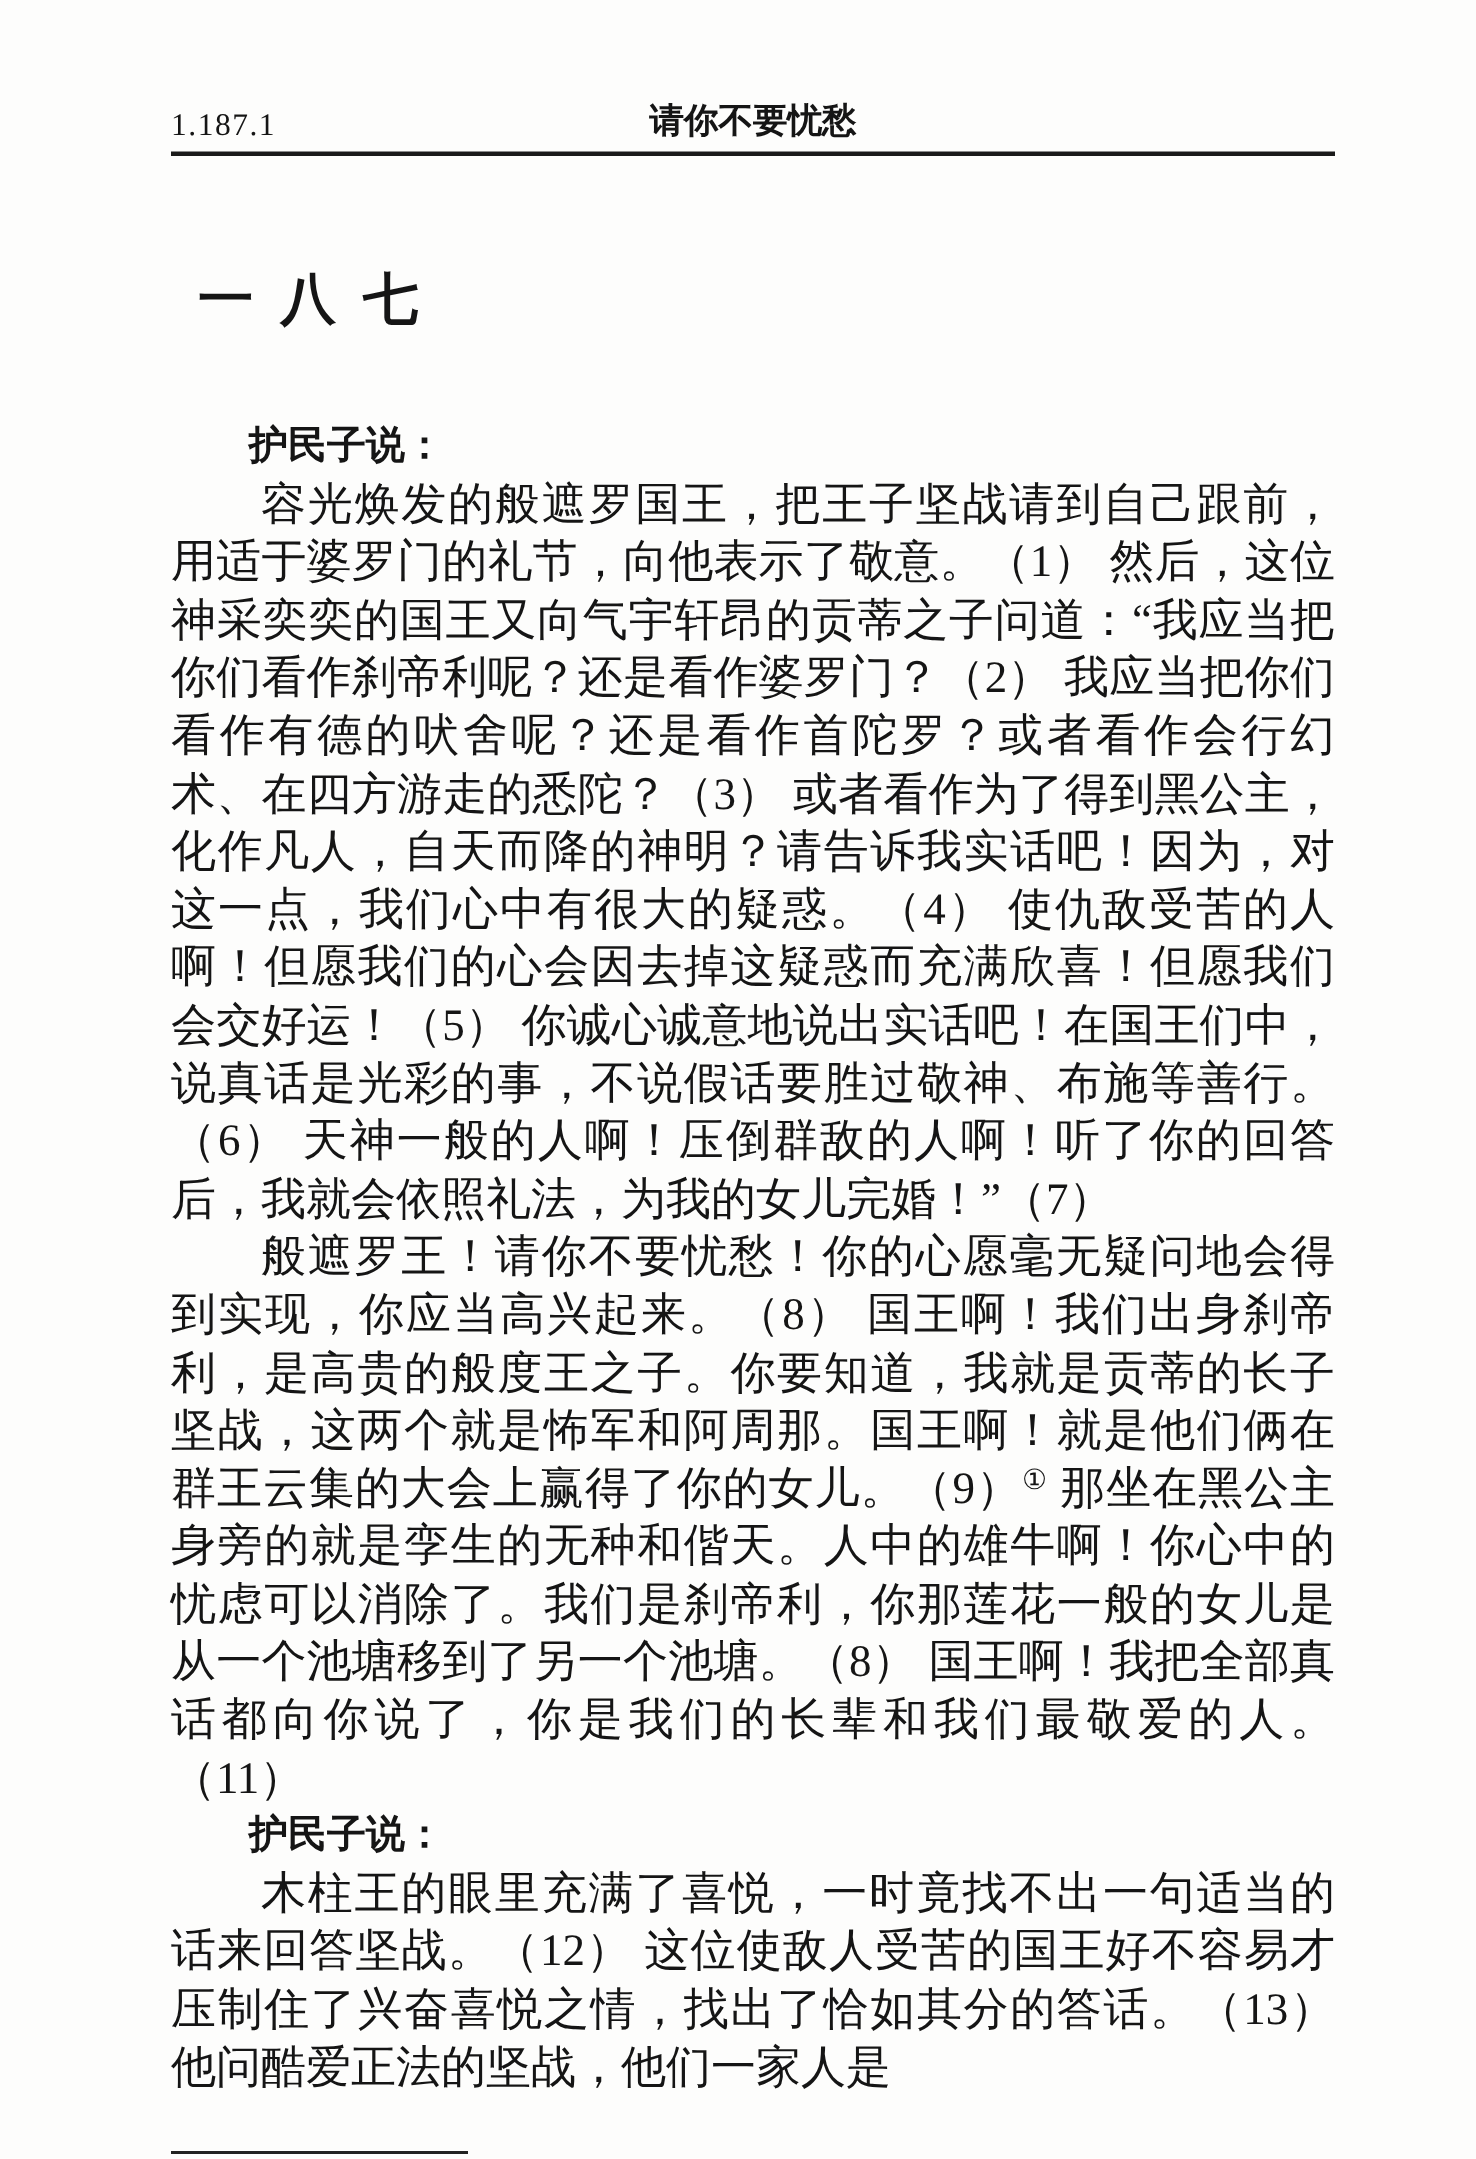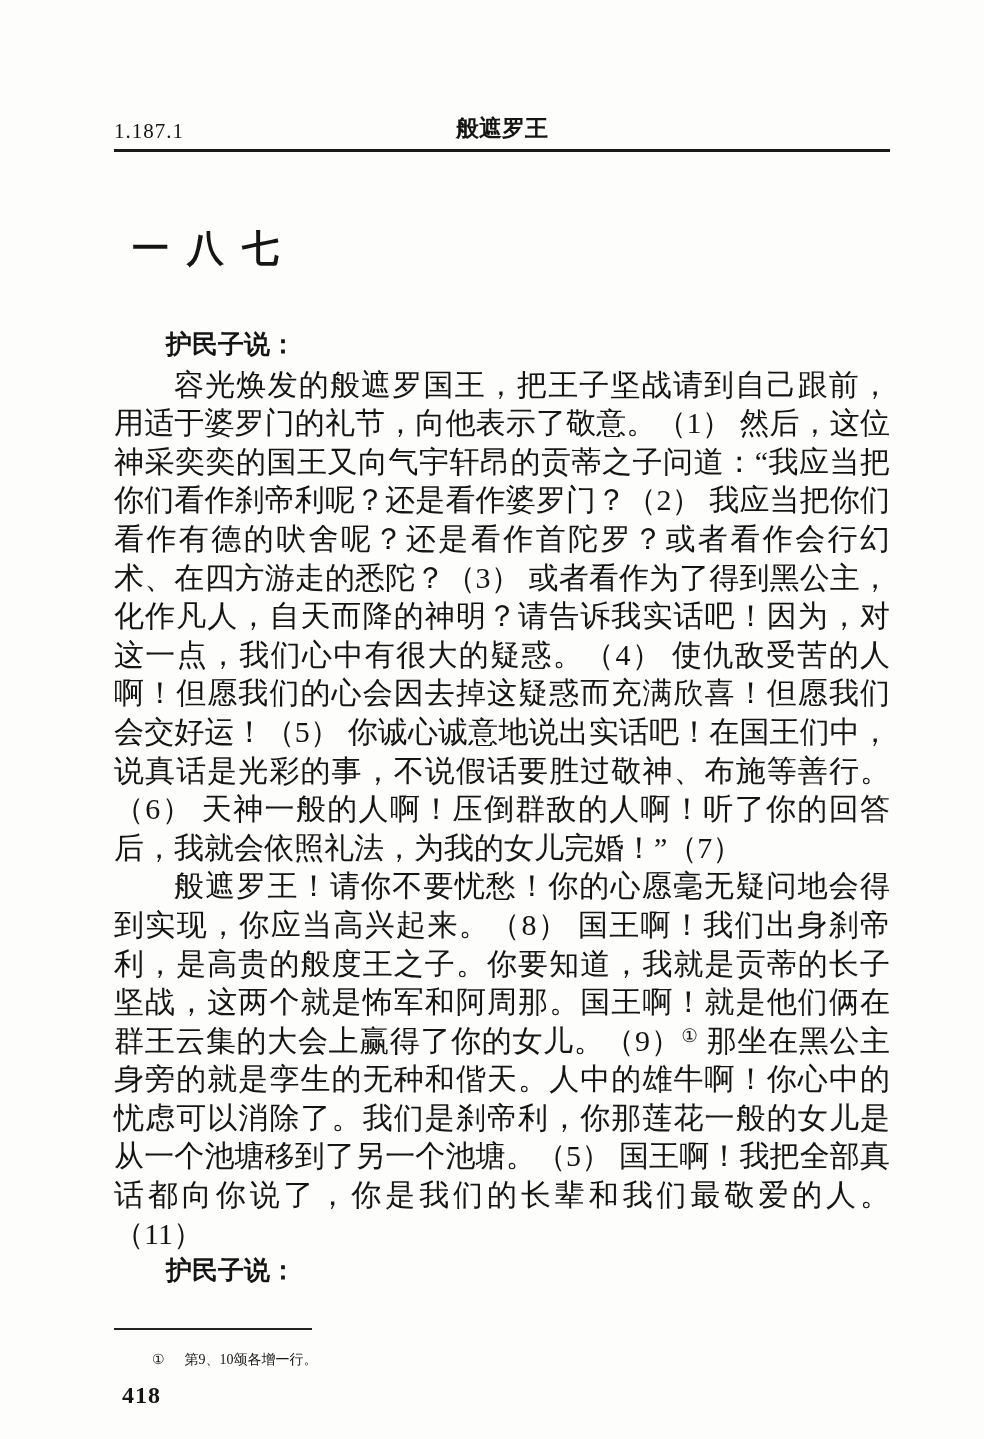--- a/index.html
+++ b/index.html
@@ -13,21 +13,21 @@
     overflow: hidden;
     position: relative;
     background: #fdfdfc;
     color: #151515;
     font-family: "Liberation Serif", "DejaVu Serif", serif;
   }
   .page {
     box-sizing: border-box;
     width: 984px;
     height: 1422px;
-    padding: 116px 94px 0 114px;
+    padding: 68px 94px 0 114px;
   }
   
   .running-header {
     position: relative;
     height: 30px;
   }
   .verse-ref {
     position: absolute;
     left: 0;
     bottom: 2px;
@@ -103,34 +103,35 @@
     letter-spacing: 1px;
   }
 </style>
 </head>
 <body>
 
 <article class="page">
 
   <header class="running-header">
     <span class="verse-ref">1.187.1</span>
-    <span class="book-title">般遮罗王</span>
+    <span class="book-title">请你不要忧愁</span>
   </header>
   <div class="header-rule"></div>
 
   <h1 class="chapter-title">一八七</h1>
 
   <section class="body-block">
 
     <p class="speaker">护民子说：</p>
     <p class="para">容光焕发的般遮罗国王，把王子坚战请到自己跟前，用适于婆罗门的礼节，向他表示了敬意。（1） 然后，这位神采奕奕的国王又向气宇轩昂的贡蒂之子问道：“我应当把你们看作刹帝利呢？还是看作婆罗门？（2） 我应当把你们看作有德的吠舍呢？还是看作首陀罗？或者看作会行幻术、在四方游走的悉陀？（3） 或者看作为了得到黑公主，化作凡人，自天而降的神明？请告诉我实话吧！因为，对这一点，我们心中有很大的疑惑。（4） 使仇敌受苦的人啊！但愿我们的心会因去掉这疑惑而充满欣喜！但愿我们会交好运！（5） 你诚心诚意地说出实话吧！在国王们中，说真话是光彩的事，不说假话要胜过敬神、布施等善行。（6） 天神一般的人啊！压倒群敌的人啊！听了你的回答后，我就会依照礼法，为我的女儿完婚！”（7）</p>
 
-    <p class="para"><span>般遮罗王！请你不要忧愁！你的心愿毫无疑问地会得到实现，你应当高兴起来。（8） 国王啊！我们出身刹帝利，是高贵的般度王之子。你要知道，我就是贡蒂的长子坚战，这两个就是怖军和阿周那。国王啊！就是他们俩在群王云集的大会上赢得了你的女儿。（9）</span><span class="note-ref">①</span><span> 那坐在黑公主身旁的就是孪生的无种和偕天。人中的雄牛啊！你心中的忧虑可以消除了。我们是刹帝利，你那莲花一般的女儿是从一个池塘移到了另一个池塘。（5） 国王啊！我把全部真话都向你说了，你是我们的长辈和我们最敬爱的人。（11）</span></p>
+    <p class="para"><span>般遮罗王！请你不要忧愁！你的心愿毫无疑问地会得到实现，你应当高兴起来。（8） 国王啊！我们出身刹帝利，是高贵的般度王之子。你要知道，我就是贡蒂的长子坚战，这两个就是怖军和阿周那。国王啊！就是他们俩在群王云集的大会上赢得了你的女儿。（9）</span><span class="note-ref">①</span><span> 那坐在黑公主身旁的就是孪生的无种和偕天。人中的雄牛啊！你心中的忧虑可以消除了。我们是刹帝利，你那莲花一般的女儿是从一个池塘移到了另一个池塘。（8） 国王啊！我把全部真话都向你说了，你是我们的长辈和我们最敬爱的人。（11）</span></p>
 
     <p class="speaker">护民子说：</p>
+    <p class="para">木柱王的眼里充满了喜悦，一时竟找不出一句适当的话来回答坚战。（12） 这位使敌人受苦的国王好不容易才压制住了兴奋喜悦之情，找出了恰如其分的答话。（13） 他问酷爱正法的坚战，他们一家人是</p>
 
   </section>
 
   <footer>
     <div class="footnote-rule"></div>
     <div class="footnote-line">
       <span class="footnote-marker">①</span><span>第9、10颂各增一行。</span>
     </div>
     <div class="page-number">418</div>
   </footer>

